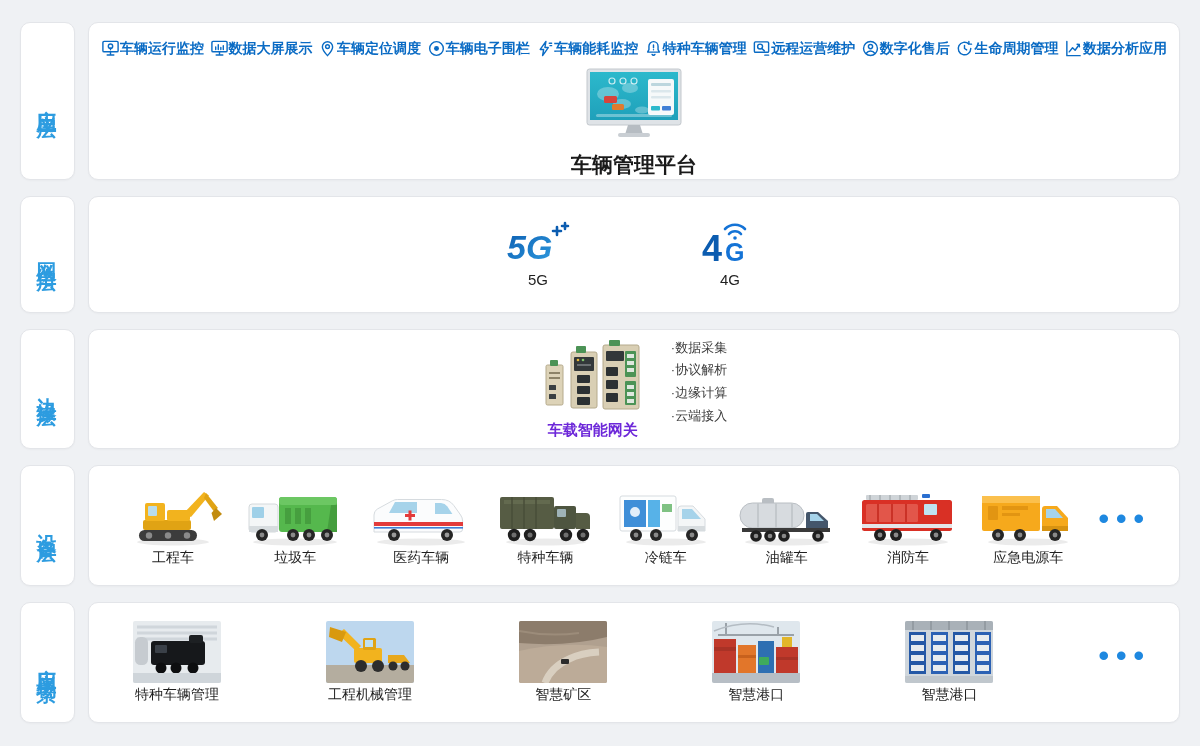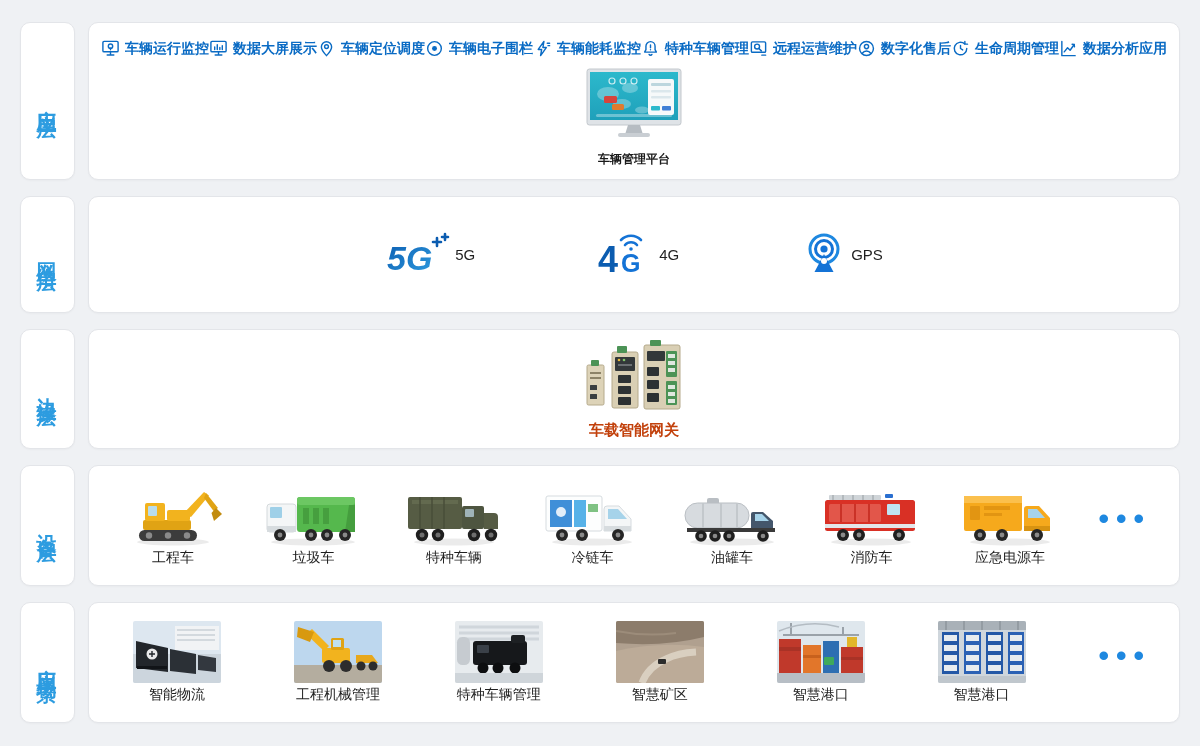--- a/index.html
+++ b/index.html
@@ -21,34 +21,34 @@
     writing-mode:vertical-rl; text-orientation:upright;
     color:#2d9ce0; font-size:20px; font-weight:700; letter-spacing:5px;
   }
   .panel {
     flex:1; background:#fff; border:1px solid #e3e5e9; border-radius:10px;
     box-shadow:0 1px 2px rgba(0,0,0,.03); position:relative; overflow:hidden;
   }
   
   .app-panel { display:flex; flex-direction:column; padding:16px 12px 10px 12px; }
   .app-items { display:flex; justify-content:space-between; align-items:center; }
-  .app-item { display:flex; align-items:center; gap:5px; color:#0a6bc4; font-size:14px; font-weight:700; white-space:nowrap; }
+  .app-item { display:flex; align-items:center; color:#0a6bc4; font-size:14px; font-weight:700; white-space:nowrap; }
   .app-item .ic { display:inline-flex; width:19px; height:19px; color:#0a6bc4; }
   .app-item .ic svg { width:100%; height:100%; }
   .platform { margin-top:10px; display:flex; flex-direction:column; align-items:center; gap:7px; }
-  .platform-label { font-size:12px; font-weight:700; color:#1a1a1a; }
+  .platform-label { font-size:21px; font-weight:700; color:#1a1a1a; }
   
   .net-panel { display:flex; align-items:center; justify-content:center; gap:122px; }
-  .net-item { display:flex; flex-direction:row; align-items:center; gap:4px; min-width:70px; }
+  .net-item { display:flex; flex-direction:column; align-items:center; gap:4px; min-width:70px; }
   .net-item .glyph { height:46px; display:flex; align-items:flex-end; justify-content:center; }
   .net-label { font-size:15px; color:#1f1f1f; }
   
   .edge-panel { display:flex; align-items:center; justify-content:center; gap:26px; }
   .gateway { display:flex; flex-direction:column; align-items:center; gap:4px; }
-  .gateway-label { font-size:15px; font-weight:700; color:#c2410c; }
+  .gateway-label { font-size:15px; font-weight:700; color:#6d28d9; }
   .edge-features { list-style:none; font-size:13px; color:#3a3a3a; line-height:1.75; align-self:center; margin-top:-14px; }
   
   .dev-panel { display:flex; align-items:center; justify-content:space-between; padding:0 28px 0 34px; }
   .scn-panel { display:flex; align-items:center; justify-content:space-between; padding:0 28px 0 44px; }
   .card { display:flex; flex-direction:column; align-items:center; gap:3px; }
   .card .img { display:flex; align-items:center; justify-content:center; }
   .card-label { font-size:14px; color:#1f1f1f; }
   .thumb { width:88px; height:62px; border-radius:2px; overflow:hidden; }
   .dots { color:#1e88e0; font-size:30px; letter-spacing:7px; line-height:0; padding-bottom:14px; font-weight:700; }
 </style>
@@ -232,32 +232,20 @@
             <text x="1" y="40" font-family="Liberation Sans, DejaVu Sans, sans-serif" font-size="36" font-weight="800" fill="#0b5cb0">4</text>
             <text x="24" y="40" font-family="Liberation Sans, DejaVu Sans, sans-serif" font-size="25" font-weight="800" fill="#1473d6">G</text>
             <g fill="none" stroke="#1473d6" stroke-width="2.6" stroke-linecap="round">
               <path d="M28 13a8 8 0 0 1 12 0"></path>
               <path d="M24 8a14 14 0 0 1 20 0"></path>
             </g>
             <circle cx="34" cy="17" r="1.8" fill="#1473d6"></circle>
           </svg>
         </span>
         <span class="net-label">4G</span>
-      </div>
-      <div class="net-item">
-        <span class="glyph">
-          <svg width="46" height="46" viewBox="0 0 46 46">
-            <circle cx="23" cy="17" r="3.6" fill="#1473d6"></circle>
-            <circle cx="23" cy="17" r="8.5" fill="none" stroke="#1473d6" stroke-width="3"></circle>
-            <circle cx="23" cy="17" r="14" fill="none" stroke="#1e88e0" stroke-width="3"></circle>
-            <path d="M23 22L13.5 40h19z" fill="#1473d6"></path>
-            <circle cx="23" cy="29" r="3" fill="#fff"></circle>
-          </svg>
-        </span>
-        <span class="net-label">GPS</span>
       </div>
     </div>
   </div>
 
   <div class="row h-edge">
     <div class="side">
       <span class="vtext">边缘层</span>
     </div>
     <div class="panel edge-panel">
       <div class="gateway">
@@ -298,20 +286,26 @@
               <rect x="65" y="54" width="12" height="9" rx="1" fill="#2c3133"></rect>
               <rect x="84" y="42" width="11" height="24" rx="1" fill="#4c9356"></rect>
               <rect x="86" y="46" width="7" height="4" fill="#dfe8df"></rect>
                 <rect x="86" y="53" width="7" height="4" fill="#dfe8df"></rect>
                 <rect x="86" y="60" width="7" height="4" fill="#dfe8df"></rect>
             </g>
           </svg>
         </span>
         <span class="gateway-label">车载智能网关</span>
       </div>
+      <ul class="edge-features">
+        <li>·数据采集</li>
+        <li>·协议解析</li>
+        <li>·边缘计算</li>
+        <li>·云端接入</li>
+      </ul>
     </div>
   </div>
 
   <div class="row h-dev">
     <div class="side">
       <span class="vtext">设备层</span>
     </div>
     <div class="panel dev-panel">
 
       <div class="card">
@@ -353,20 +347,39 @@
               <circle cx="50" cy="51" r="2.4" fill="#8a8a8a"></circle>
             <circle cx="66" cy="51" r="6" fill="#262626"></circle>
               <circle cx="66" cy="51" r="2.4" fill="#8a8a8a"></circle>
             <circle cx="84" cy="51" r="6" fill="#262626"></circle>
               <circle cx="84" cy="51" r="2.4" fill="#8a8a8a"></circle>
           </svg>
         </span>
         <span class="card-label">垃圾车</span>
       </div>
 
+      <div class="card">
+        <span class="img">
+          <svg width="108" height="62" viewBox="0 0 108 62">
+            <ellipse cx="54" cy="58" rx="44" ry="3.5" fill="#000" opacity="0.08"></ellipse>
+            <path d="M7 48V31q0-4 3.4-6l15-8.2q2.4-1.3 5.2-1.3h44q8 0 12.4 6.2l6.6 9.3q2 2.8 2 6V45q0 3-3 3z" fill="#fbfcfd" stroke="#d6dbdf" stroke-width="1"></path>
+            <path d="M28 18h22v11H22z" fill="#a6d3ea"></path>
+            <path d="M74 19q4 .4 6.4 3.6l5 7.4H68V19z" fill="#a6d3ea"></path>
+            <rect x="7" y="38" width="89" height="4" fill="#e23b3b"></rect>
+            <rect x="7" y="43" width="89" height="1.6" fill="#3f7fd6"></rect>
+            <rect x="38" y="30" width="10" height="3" fill="#e23b3b"></rect>
+              <rect x="41.5" y="26.5" width="3" height="10" fill="#e23b3b"></rect>
+            <circle cx="27" cy="51" r="6" fill="#262626"></circle>
+              <circle cx="27" cy="51" r="2.4" fill="#9a9a9a"></circle>
+            <circle cx="80" cy="51" r="6" fill="#262626"></circle>
+              <circle cx="80" cy="51" r="2.4" fill="#9a9a9a"></circle>
+          </svg>
+        </span>
+        <span class="card-label">医药车辆</span>
+      </div>
 
       <div class="card">
         <span class="img">
           <svg width="100" height="62" viewBox="0 0 100 62">
             <ellipse cx="50" cy="58" rx="40" ry="3.5" fill="#000" opacity="0.08"></ellipse>
             <rect x="4" y="13" width="54" height="32" rx="2" fill="#565c44"></rect>
             <rect x="8" y="16" width="46" height="4" fill="#636a4f"></rect>
             <path d="M16 13v32M28 13v32M40 13v32" stroke="#484e39" stroke-width="1.5"></path>
             <rect x="58" y="22" width="22" height="23" rx="2" fill="#4e5540"></rect>
             <rect x="61" y="25" width="9" height="8" rx="1" fill="#9fb3b8"></rect>
@@ -479,74 +492,57 @@
       <span class="dots">•••</span>
     </div>
   </div>
 
   <div class="row h-scn">
     <div class="side">
       <span class="vtext">应用场景</span>
     </div>
     <div class="panel scn-panel">
 
+
       <div class="card">
         <span class="img thumb">
           <svg width="88" height="62" viewBox="0 0 88 62">
-            <rect width="88" height="62" fill="#dde7f0"></rect>
-            <rect x="42" y="5" width="44" height="24" fill="#f1f3f5"></rect>
-            <path d="M44 9h38M44 14h38M44 19h38" stroke="#d3d9de" stroke-width="2"></path>
-            <rect x="0" y="33" width="88" height="29" fill="#ccd5dd"></rect>
-            <path d="M3 20l32 7v24l-32-4z" fill="#22262b"></path>
-            <path d="M37 28l26 5v20l-26-3z" fill="#2b3036"></path>
-            <path d="M65 34l18 3v14l-18-2z" fill="#33383f"></path>
-            <circle cx="19" cy="33" r="5.5" fill="#fff" opacity="0.9"></circle>
-            <path d="M16 33h6M19 30v6" stroke="#22262b" stroke-width="1.4"></path>
-            <rect x="4" y="45" width="30" height="3" fill="#111418"></rect>
-          </svg>
-        </span>
-        <span class="card-label">智能物流</span>
+            <rect width="88" height="62" fill="#e7ebee"></rect>
+            <path d="M4 6h80M4 12h80M4 18h80" stroke="#d0d6db" stroke-width="3"></path>
+            <rect x="2" y="16" width="13" height="28" rx="5.5" fill="#c6cbd0"></rect>
+            <rect x="18" y="20" width="54" height="24" rx="3" fill="#16181b"></rect>
+            <rect x="56" y="14" width="14" height="8" rx="2" fill="#1d2023"></rect>
+            <rect x="22" y="24" width="12" height="8" rx="1" fill="#3a4048"></rect>
+            <circle cx="28" cy="47" r="5.5" fill="#0d0e10"></circle>
+              <circle cx="43" cy="47" r="5.5" fill="#0d0e10"></circle>
+              <circle cx="60" cy="47" r="5.5" fill="#0d0e10"></circle>
+            <rect x="0" y="52" width="88" height="10" fill="#cfd5da"></rect>
+          </svg>
+        </span>
+        <span class="card-label">特种车辆管理</span>
       </div>
 
       <div class="card">
         <span class="img thumb">
           <svg width="88" height="62" viewBox="0 0 88 62">
             <rect width="88" height="62" fill="#bdd7ee"></rect>
             <rect x="0" y="44" width="88" height="18" fill="#b4ad9f"></rect>
             <path d="M30 30L12 13l6-5 17 17z" fill="#f2b31e"></path>
             <path d="M4 6l16 5-4 10L3 16z" fill="#d8990f"></path>
             <rect x="28" y="27" width="28" height="15" rx="2" fill="#f2b31e"></rect>
             <rect x="37" y="17" width="13" height="12" rx="1.5" fill="#e0a314"></rect>
             <rect x="39" y="19" width="8" height="7" fill="#bfe0ef"></rect>
             <circle cx="35" cy="45" r="6" fill="#2d2d2d"></circle>
               <circle cx="52" cy="45" r="6" fill="#2d2d2d"></circle>
             <path d="M62 34h16l6 8h-22z" fill="#e8a81c"></path>
             <circle cx="67" cy="45" r="4.5" fill="#2d2d2d"></circle>
               <circle cx="79" cy="45" r="4.5" fill="#2d2d2d"></circle>
           </svg>
         </span>
         <span class="card-label">工程机械管理</span>
-      </div>
-
-      <div class="card">
-        <span class="img thumb">
-          <svg width="88" height="62" viewBox="0 0 88 62">
-            <rect width="88" height="62" fill="#e7ebee"></rect>
-            <path d="M4 6h80M4 12h80M4 18h80" stroke="#d0d6db" stroke-width="3"></path>
-            <rect x="2" y="16" width="13" height="28" rx="5.5" fill="#c6cbd0"></rect>
-            <rect x="18" y="20" width="54" height="24" rx="3" fill="#16181b"></rect>
-            <rect x="56" y="14" width="14" height="8" rx="2" fill="#1d2023"></rect>
-            <rect x="22" y="24" width="12" height="8" rx="1" fill="#3a4048"></rect>
-            <circle cx="28" cy="47" r="5.5" fill="#0d0e10"></circle>
-              <circle cx="43" cy="47" r="5.5" fill="#0d0e10"></circle>
-              <circle cx="60" cy="47" r="5.5" fill="#0d0e10"></circle>
-            <rect x="0" y="52" width="88" height="10" fill="#cfd5da"></rect>
-          </svg>
-        </span>
-        <span class="card-label">特种车辆管理</span>
       </div>
 
       <div class="card">
         <span class="img thumb">
           <svg width="88" height="62" viewBox="0 0 88 62">
             <rect width="88" height="62" fill="#b0a08f"></rect>
             <path d="M0 0h88v16q-40 10-88 6z" fill="#8c7c6b"></path>
             <path d="M0 30q44-10 88-4v36H0z" fill="#bcab98"></path>
             <path d="M0 10q30 6 60 2" stroke="#9c8c7a" stroke-width="2" fill="none"></path>
             <path d="M26 62q6-16 24-24 12-6 30-7" stroke="#d9cfc0" stroke-width="7" fill="none"></path>

